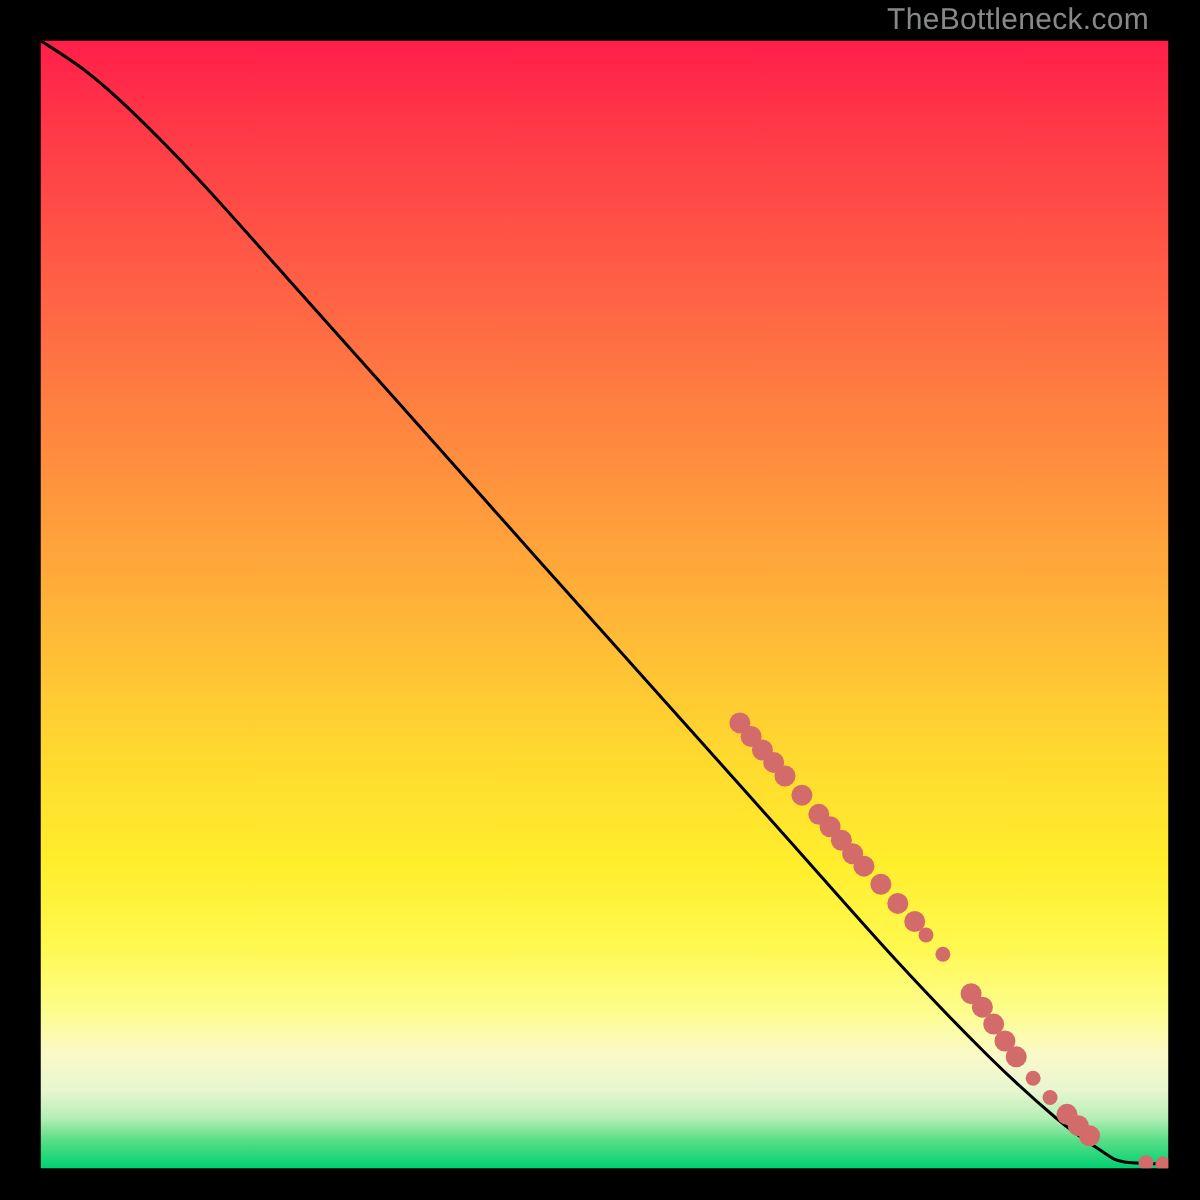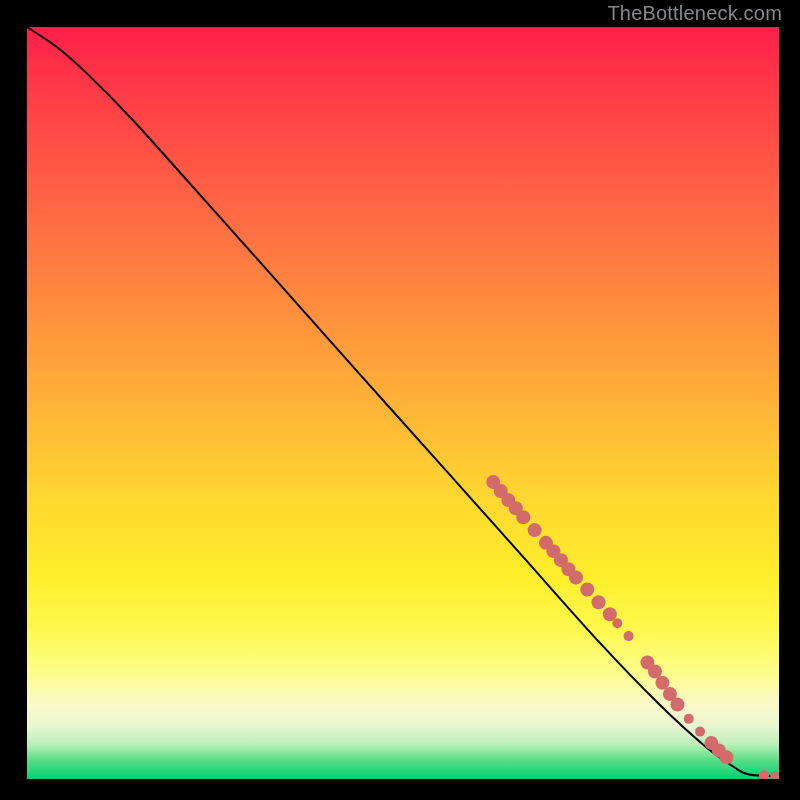--- a/index.html
+++ b/index.html
@@ -6,21 +6,21 @@
   html, body { width: 800px; height: 800px; background: #000; overflow: hidden; }
   .stage {
     position: relative;
     width: 800px;
     height: 800px;
     background: #000;
   }
   .attribution {
     position: absolute;
     top: 2px;
-    right: 18px;
+    right: 34px;
     font-family: Arial, Helvetica, sans-serif;
     font-size: 20px;
     color: #86888a;
     letter-spacing: 0.2px;
   }
   .plot {
     position: absolute;
     left: 27px;
     top: 27px;
     width: 752px;

